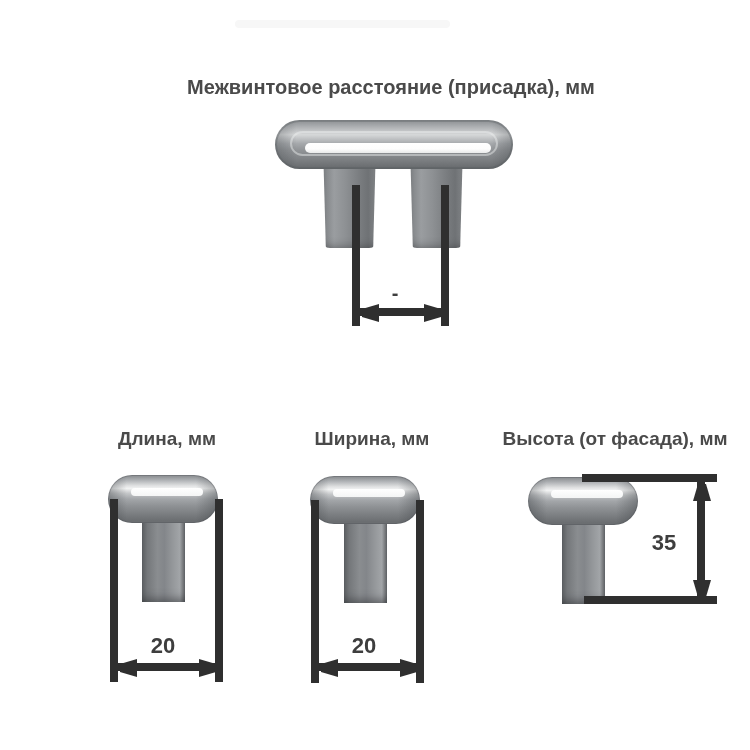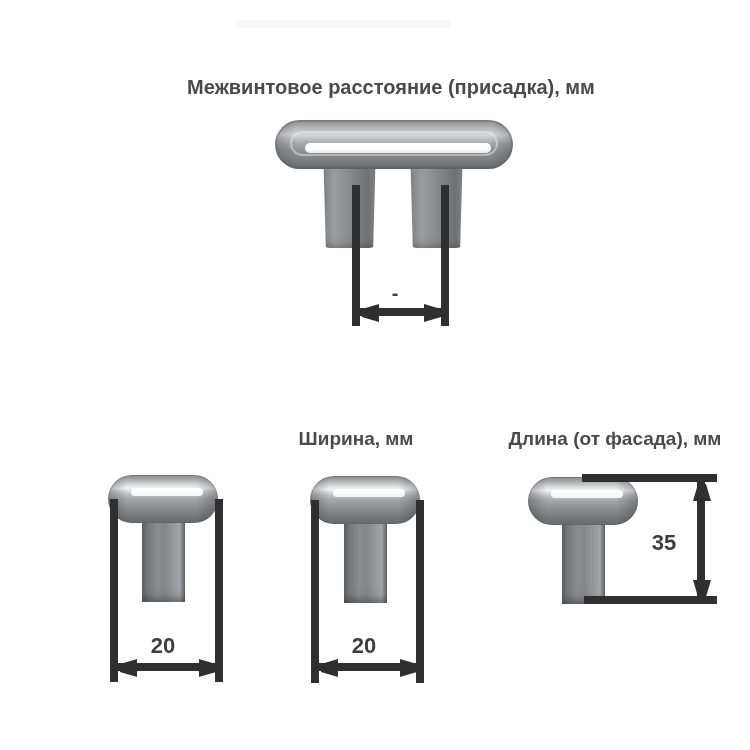--- a/index.html
+++ b/index.html
@@ -98,22 +98,23 @@
     </div>
 
     <div class="abs line-v" style="left:332px; top:165px; height:141px;"></div>
     <div class="abs line-v" style="left:421px; top:165px; height:141px;"></div>
     <div class="abs line-h" style="left:333px; top:288px; width:88px;"></div>
     <div class="abs arr arr-left" style="left:334px; top:284px;"></div>
     <div class="abs arr arr-right" style="left:404px; top:284px;"></div>
     <div class="abs num-label" style="left:355px; top:258px; width:40px; font-size:20px;">-</div>
   </div>
 
-  <div class="abs sec-label" style="left:236px; width:200px;">Ширина, мм</div>
-  <div class="abs sec-label" style="left:475px; width:240px;">Длина (от фасада), мм</div>
+  <div class="abs sec-label" style="left:47px;  width:200px;">Длина, мм</div>
+  <div class="abs sec-label" style="left:252px; width:200px;">Ширина, мм</div>
+  <div class="abs sec-label" style="left:475px; width:240px;">Высота (от фасада), мм</div>
 
   <div>
     <div class="abs stem" style="left:122px; top:502px;"></div>
     <div class="abs cap-sm" style="left:88px;  top:455px;">
       <div class="abs cap-sm-shine"></div>
     </div>
     <div class="abs line-v" style="left:90px;  top:479px; height:183px;"></div>
     <div class="abs line-v" style="left:195px; top:479px; height:183px;"></div>
     <div class="abs line-h" style="left:91px;  top:643px; width:105px;"></div>
     <div class="abs arr arr-left" style="left:92px;  top:639px;"></div>

